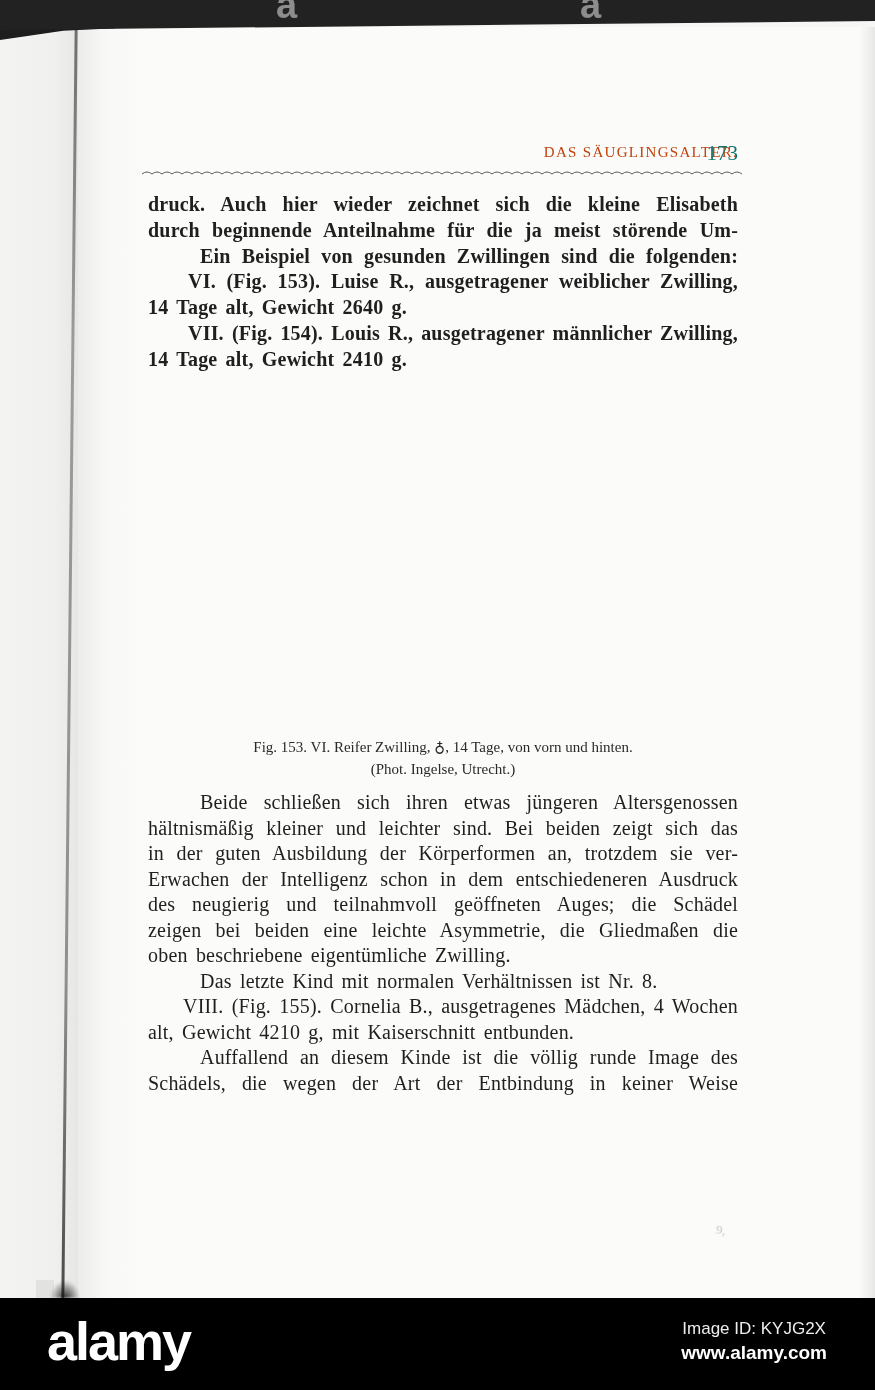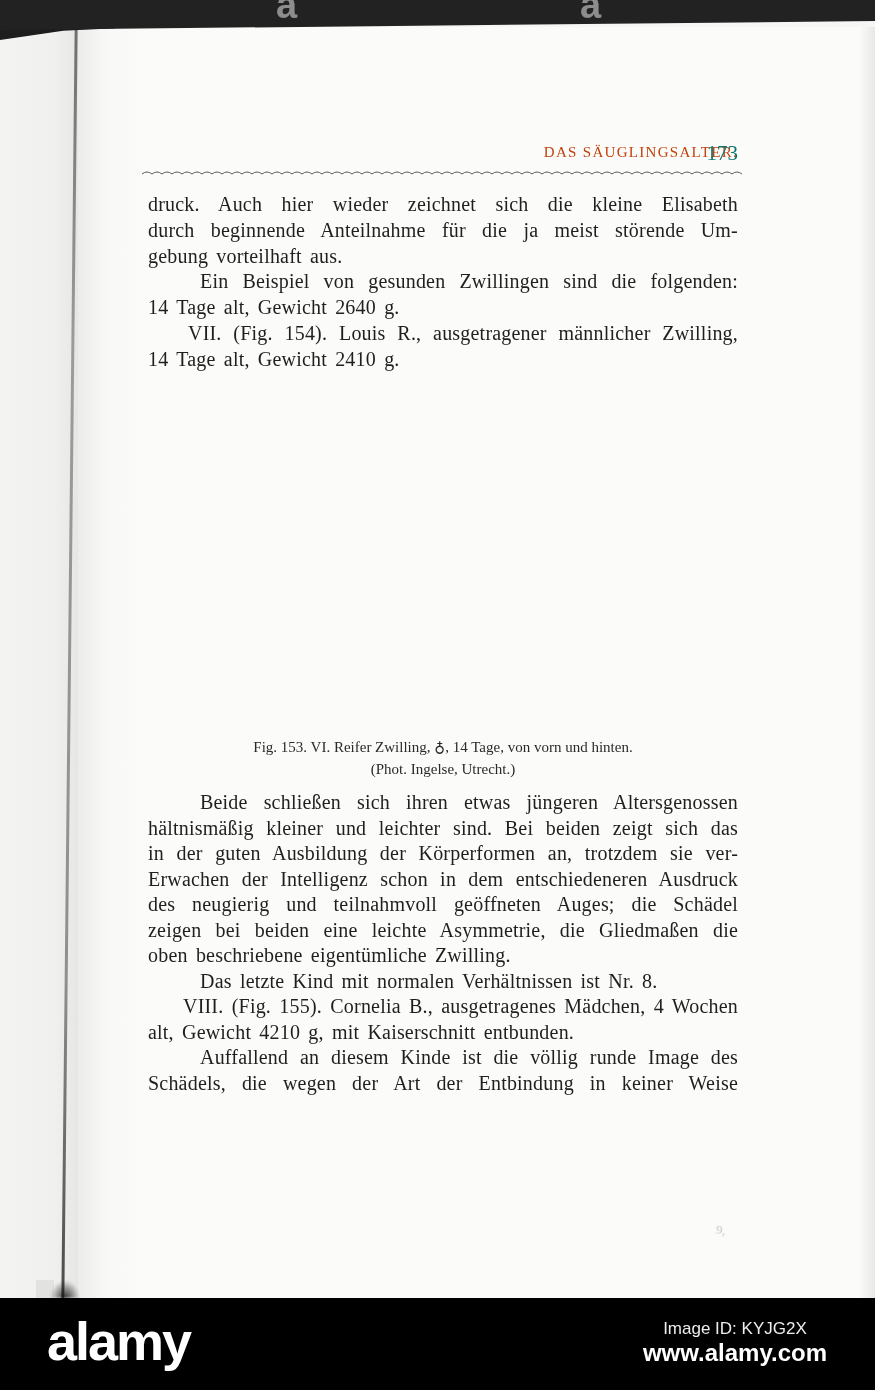--- a/index.html
+++ b/index.html
@@ -11,21 +11,21 @@
            clip-path:polygon(0 0,875px 0,875px 21px,0 30px);overflow:hidden;z-index:6;}
   .tb-letter{position:absolute;top:-16px;font-family:"Liberation Sans",sans-serif;
              font-weight:bold;font-size:38px;color:#8d8d8d;}
   .bottom-bar{position:absolute;left:0;top:1298px;width:875px;height:92px;background:#000;z-index:6;}
   .alamy-logo{position:absolute;left:47px;top:1310px;color:#fff;z-index:7;
               font-family:"Liberation Sans",sans-serif;font-weight:bold;font-size:54px;
               letter-spacing:-2px;}
   .bar-right{position:absolute;right:48px;top:1318px;text-align:center;z-index:7;
              font-family:"Liberation Sans",sans-serif;color:#ededed;}
   .image-id{font-size:17px;line-height:22px;}
-  .site{font-size:24px;font-weight:bold;line-height:26px;color:#fff;}
+  .site{font-size:19px;font-weight:bold;line-height:26px;color:#fff;}
 
   
   .page-left{position:absolute;left:0;top:28px;width:80px;height:1272px;
              background:linear-gradient(to right,#f3f3f1 0,#f0f0ee 55px,#e6e6e4 78px);}
   .page-main{position:absolute;left:78px;top:27px;width:797px;height:1273px;
              background:linear-gradient(to right,#ececea 0,#f8f8f6 30px,#fbfbf9 70px,#fbfbf9 100%);}
   .page-main::after{content:'';position:absolute;right:0;top:0;bottom:0;width:16px;
              background:linear-gradient(to right,rgba(0,0,0,0),rgba(0,0,0,0.08));}
   .fold{position:absolute;left:68px;top:27px;width:2.5px;height:1272px;
         background:linear-gradient(to bottom,#6f6f6f,#9c9c9c 25%,#8f8f8f 75%,#4a4a4a);
@@ -37,21 +37,21 @@
         background:radial-gradient(ellipse at 50% 100%,rgba(15,15,15,.85),rgba(15,15,15,0) 70%);
         filter:blur(1px);z-index:5;}
 
   
   .content{position:absolute;left:148px;top:0;width:590px;height:1298px;color:#1f1f1f;z-index:2;}
   .header-row{position:absolute;left:0;top:144px;width:590px;height:26px;}
   .running-title{text-align:right;font-size:15px;letter-spacing:1.3px;color:#c2410c;}
   .page-number{position:absolute;right:0;top:-3px;font-size:21px;color:#0f766e;text-align:center;}
   .wavy{position:absolute;left:-6px;top:168px;}
   .block{position:absolute;left:0;width:590px;font-size:20px;letter-spacing:0.2px;}
-  .b1{top:192px;line-height:25.8px;}
+  .b1{top:192px;line-height:25.8px;font-weight:bold;}
   .b2{top:790px;line-height:25.5px;}
   .line{white-space:nowrap;}
   .line.just{white-space:normal;text-align:justify;text-align-last:justify;}
   .line:not(.just){word-spacing:3px;}
   .caption{position:absolute;left:0;top:736px;width:590px;text-align:center;
            font-size:15px;line-height:22px;color:#2a2a2a;
            font-family:"Liberation Serif","DejaVu Serif","DejaVu Sans",serif;}
   .pencil{position:absolute;left:568px;top:1222px;font-size:13px;color:#9a9a96;
           opacity:.55;transform:rotate(8deg);filter:blur(0.3px);}
 </style>
@@ -78,22 +78,22 @@
       <div class="page-number">173</div>
     </div>
 
     <svg class="wavy" width="602" height="10">
       <path id="wavepath" d="M0,6 q5,-4 10,0 q5,-4 10,0 q5,-4 10,0 q5,-4 10,0 q5,-4 10,0 q5,-4 10,0 q5,-4 10,0 q5,-4 10,0 q5,-4 10,0 q5,-4 10,0 q5,-4 10,0 q5,-4 10,0 q5,-4 10,0 q5,-4 10,0 q5,-4 10,0 q5,-4 10,0 q5,-4 10,0 q5,-4 10,0 q5,-4 10,0 q5,-4 10,0 q5,-4 10,0 q5,-4 10,0 q5,-4 10,0 q5,-4 10,0 q5,-4 10,0 q5,-4 10,0 q5,-4 10,0 q5,-4 10,0 q5,-4 10,0 q5,-4 10,0 q5,-4 10,0 q5,-4 10,0 q5,-4 10,0 q5,-4 10,0 q5,-4 10,0 q5,-4 10,0 q5,-4 10,0 q5,-4 10,0 q5,-4 10,0 q5,-4 10,0 q5,-4 10,0 q5,-4 10,0 q5,-4 10,0 q5,-4 10,0 q5,-4 10,0 q5,-4 10,0 q5,-4 10,0 q5,-4 10,0 q5,-4 10,0 q5,-4 10,0 q5,-4 10,0 q5,-4 10,0 q5,-4 10,0 q5,-4 10,0 q5,-4 10,0 q5,-4 10,0 q5,-4 10,0 q5,-4 10,0 q5,-4 10,0 q5,-4 10,0" fill="none" stroke="#4a4a4a" stroke-width="0.9"></path>
     </svg>
 
     <div class="block b1">
         <div class="line just">druck.  Auch hier wieder zeichnet sich die kleine Elisabeth</div>
         <div class="line just">durch beginnende Anteilnahme für die ja meist störende Um-</div>
-        <div class="line">gebung vorteilhaft aus.</div>
         <div class="line just" style="padding-left: 52px;">Ein Beispiel von gesunden Zwillingen sind die folgenden:</div>
+        <div class="line just" style="padding-left: 40px;">VI. (Fig. 153).  Luise R., ausgetragener weiblicher Zwilling,</div>
         <div class="line">14 Tage alt, Gewicht 2640 g.</div>
         <div class="line just" style="padding-left: 40px;">VII. (Fig. 154).  Louis R., ausgetragener männlicher Zwilling,</div>
         <div class="line">14 Tage alt, Gewicht 2410 g.</div>
       </div>
 
     <div class="caption">
       <div>Fig. 153.  VI. Reifer Zwilling, ♁, 14 Tage, von vorn und hinten.</div>
       <div>(Phot. Ingelse, Utrecht.)</div>
     </div>
 

